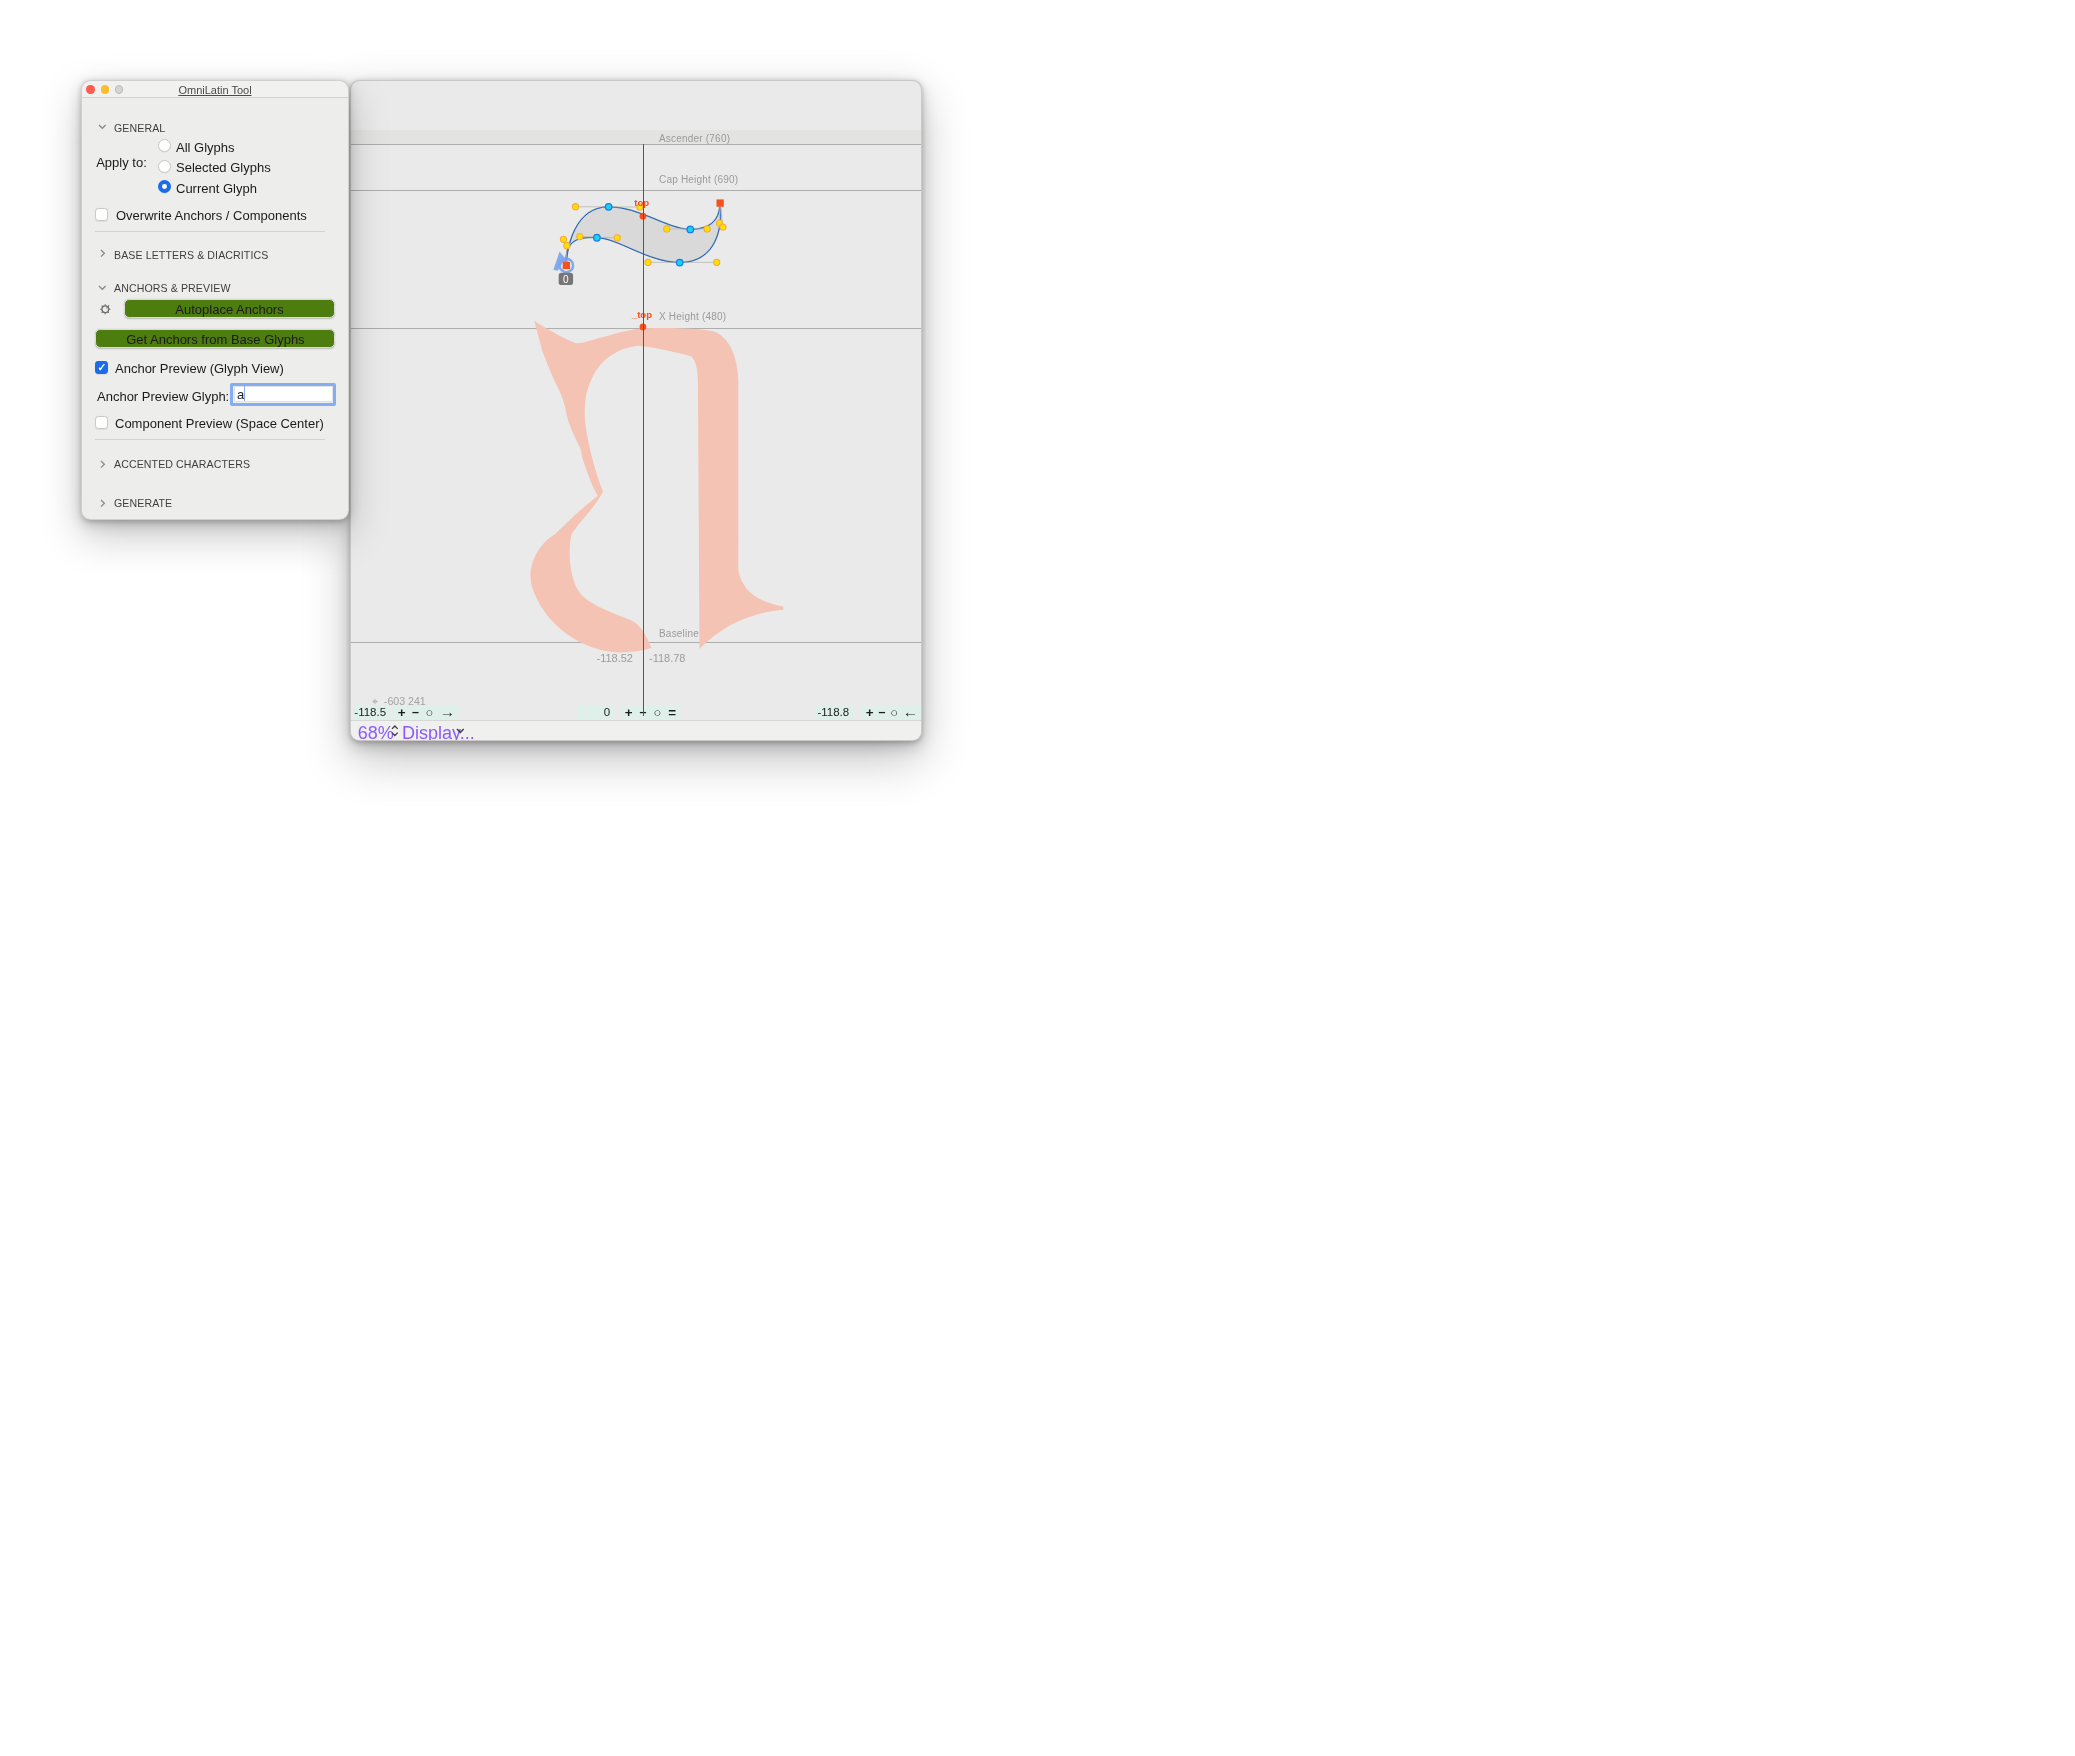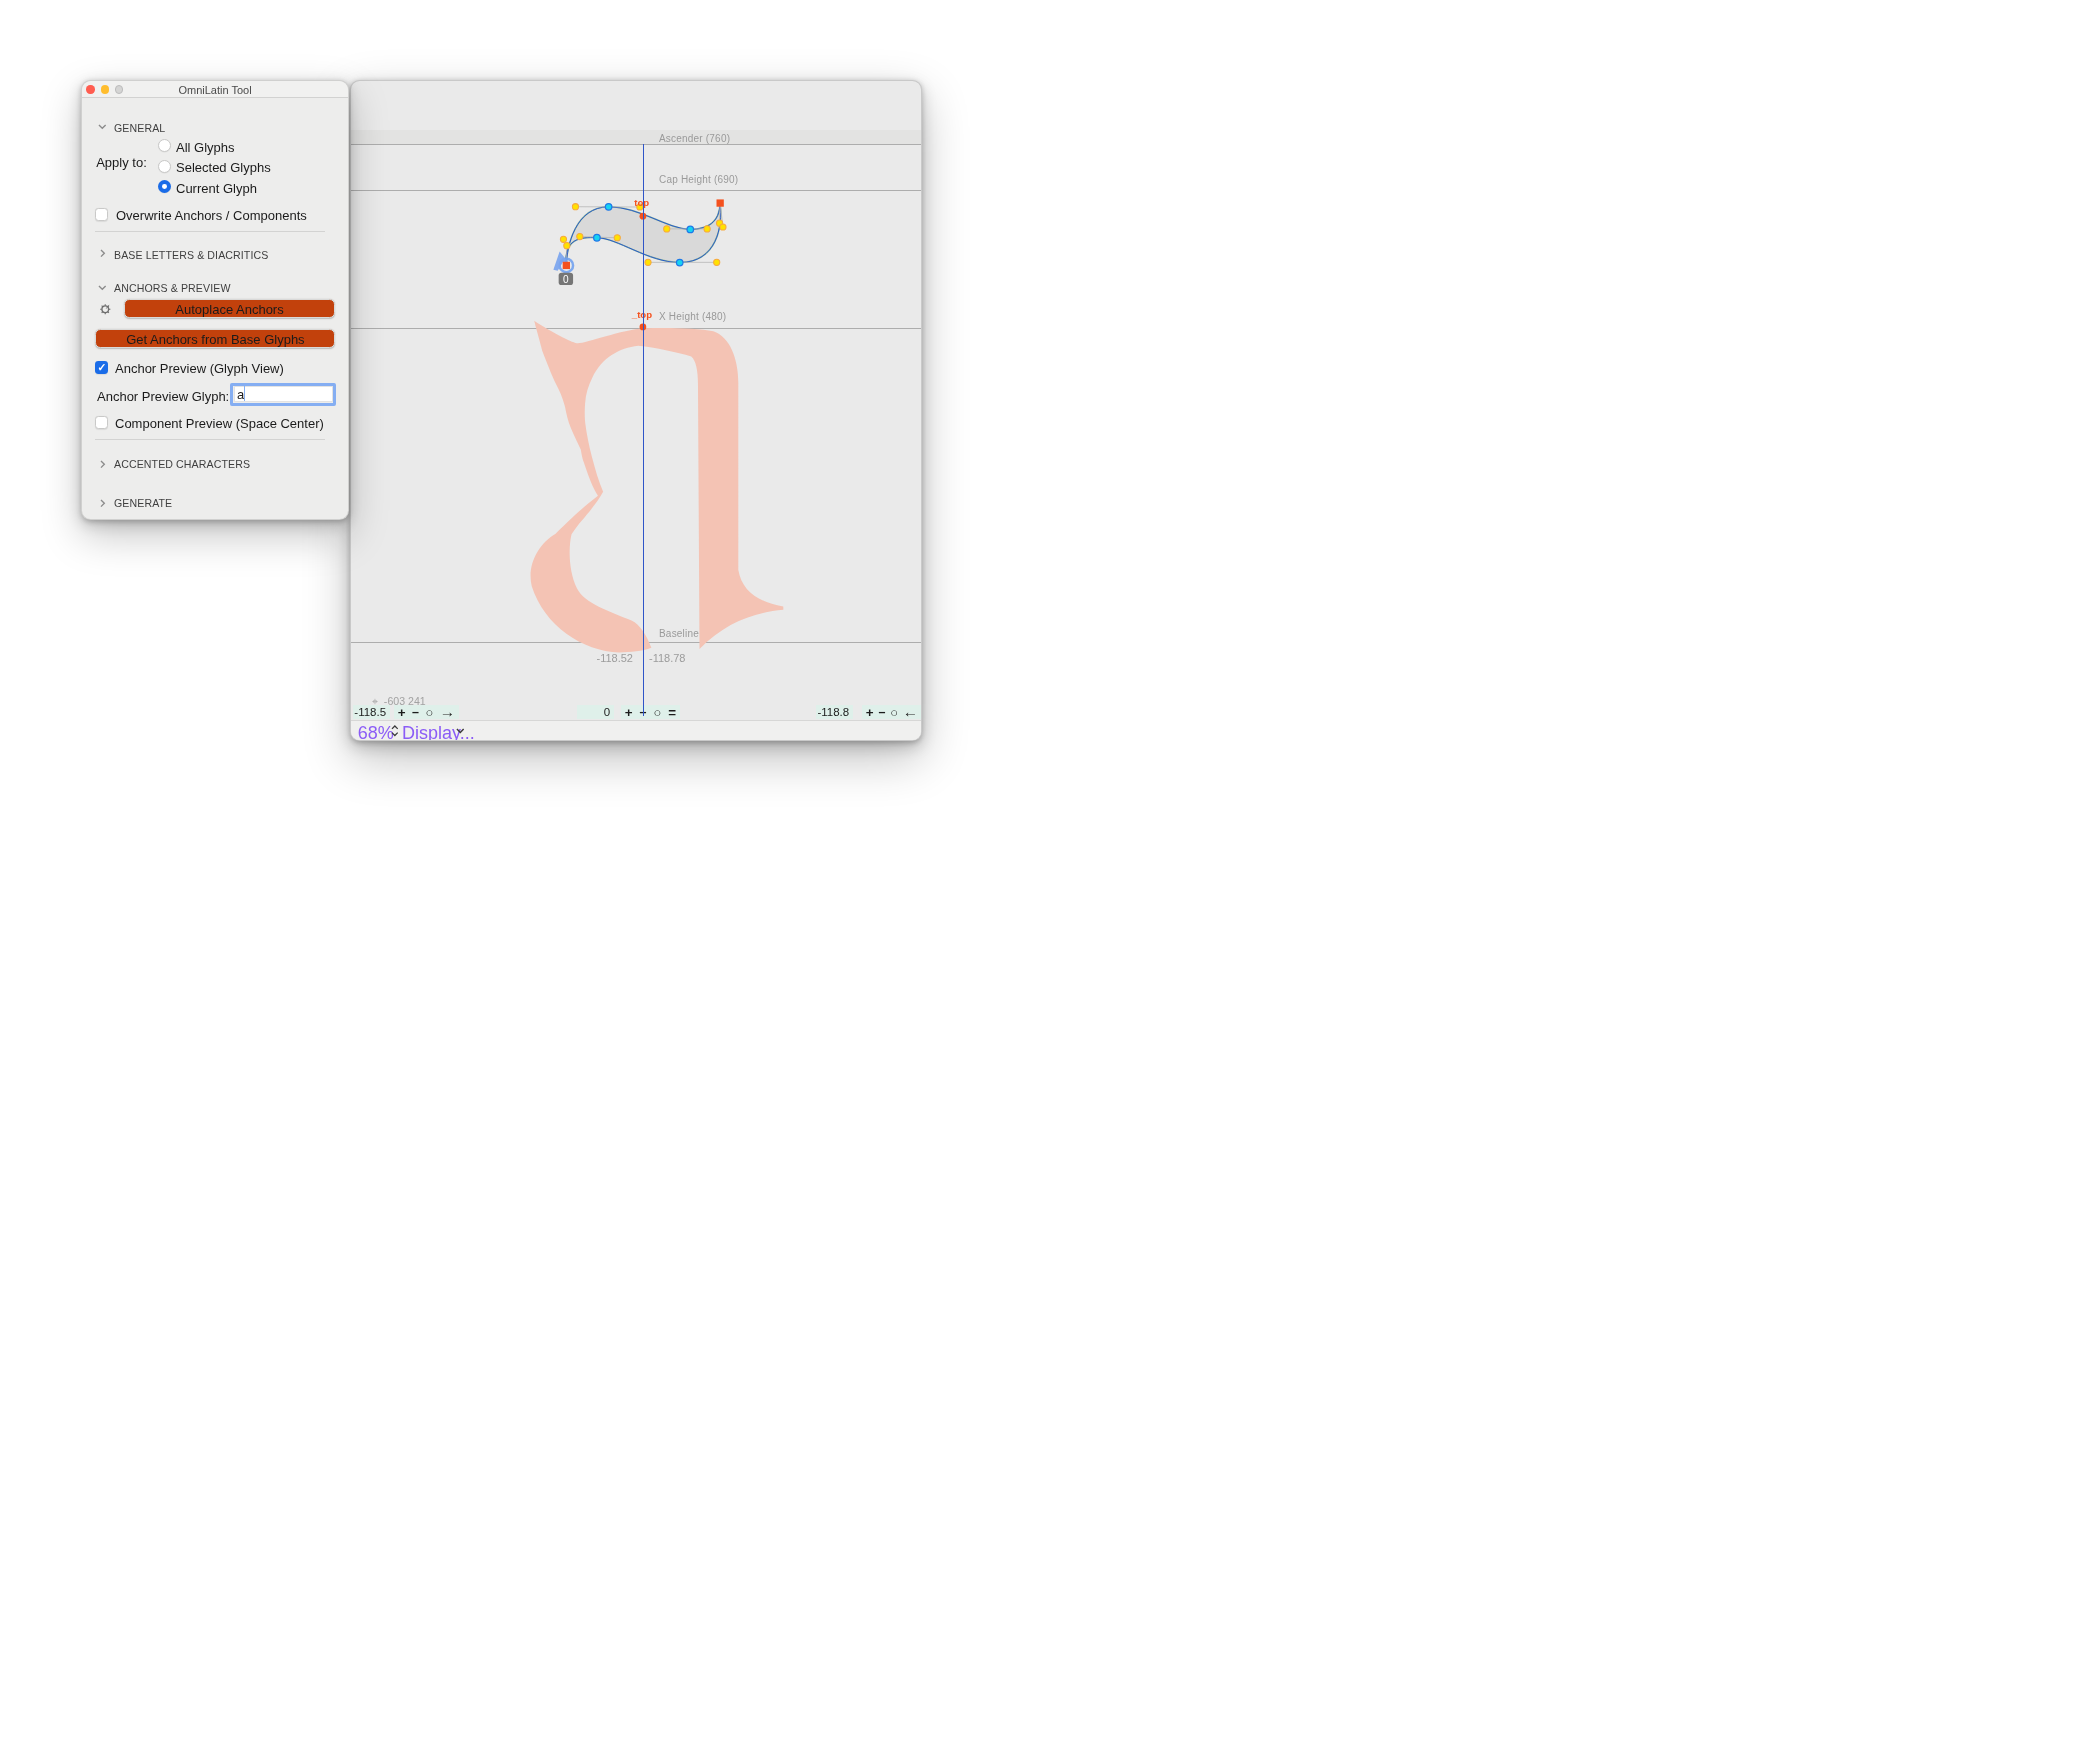--- a/index.html
+++ b/index.html
@@ -27,32 +27,32 @@
   .graynum{position:absolute;font-size:11px;color:#9c9c9c;}
   .mintrow{position:absolute;top:624px;height:14.2px;display:flex;align-items:center;justify-content:space-between;background:#dff0ea;font-size:11.5px;color:#1c1c1c;}
   .statusbar{position:absolute;left:0;bottom:0;width:100%;height:20px;background:#f0f0ef;border-top:1px solid #d7d7d6;}
   .statusbar span{font-size:18px;color:#8b5cf6;}
   
   #panel{left:81px;top:80px;width:268px;height:440px;background:#ededec;
        box-shadow:0 1.9px 5.8px rgba(0,0,0,0.18), 0 4.8px 13.4px rgba(0,0,0,0.16), 0 15.4px 40px rgba(0,0,0,0.22);
        border:1px solid rgba(0,0,0,0.12);z-index:5;}
   #panel .titlebar{position:absolute;left:0;top:0;width:100%;height:17px;background:#f1f1f0;
        border-bottom:1px solid #d2d2d1;border-radius:9.6px 9.6px 0 0;}
-  #panel .title{position:absolute;width:100%;text-align:center;top:0;height:17px;line-height:18px;font-size:11px;color:#4a4a4a;}
+  #panel .title{position:absolute;width:100%;text-align:center;top:0;height:17px;line-height:18px;font-size:11px;color:#4a4a4a;text-decoration:underline;}
   .tl{position:absolute;top:4.4px;width:8.3px;height:8.3px;border-radius:50%;}
   .sect{position:absolute;font-size:10.6px;color:#3f3f3f;letter-spacing:0.1px;}
   .chev{position:absolute;color:#8b8b8b;}
   .lbl{position:absolute;font-size:13px;color:#1b1b1b;letter-spacing:0px;}
   .radio{position:absolute;width:13.4px;height:13.4px;border-radius:50%;background:#ffffff;border:1px solid #c9c9c8;box-shadow:0 0.5px 1px rgba(0,0,0,0.08);}
   .radio.on{background:#1a6ce8;border:none;}
   .radio.on i{position:absolute;left:4.3px;top:4.3px;width:4.8px;height:4.8px;background:#fff;border-radius:50%;display:block;}
   .cb{position:absolute;width:13px;height:13px;border-radius:3.4px;background:#ffffff;border:1px solid #c9c9c8;box-shadow:0 0.5px 1px rgba(0,0,0,0.08);}
   .cb.on{background:#1a6ce8;border:none;color:#fff;text-align:center;font-size:10.6px;line-height:13px;font-weight:bold;}
   .hr{position:absolute;left:13.4px;width:230px;height:1px;background:#d3d3d2;}
-  .btn{position:absolute;background:#c2410c;border-radius:5.3px;border:0.5px solid #d9d9d8;
+  .btn{position:absolute;background:#4d7c0f;border-radius:5.3px;border:0.5px solid #d9d9d8;
        box-shadow:0 0.5px 1.4px rgba(0,0,0,0.22);font-size:13px;color:#1b1b1b;text-align:center;}
   .field{position:absolute;background:#fff;border:0.5px solid #e3e3e3;}
   .focus{position:absolute;border:3.1px solid #85aef2;border-radius:1.9px;}
 </style>
 </head>
 <body>
 
 <div class="win" id="doc">
   <div id="ascBand" class="band"></div>
   <div class="mline" style="top:63px;"></div>

